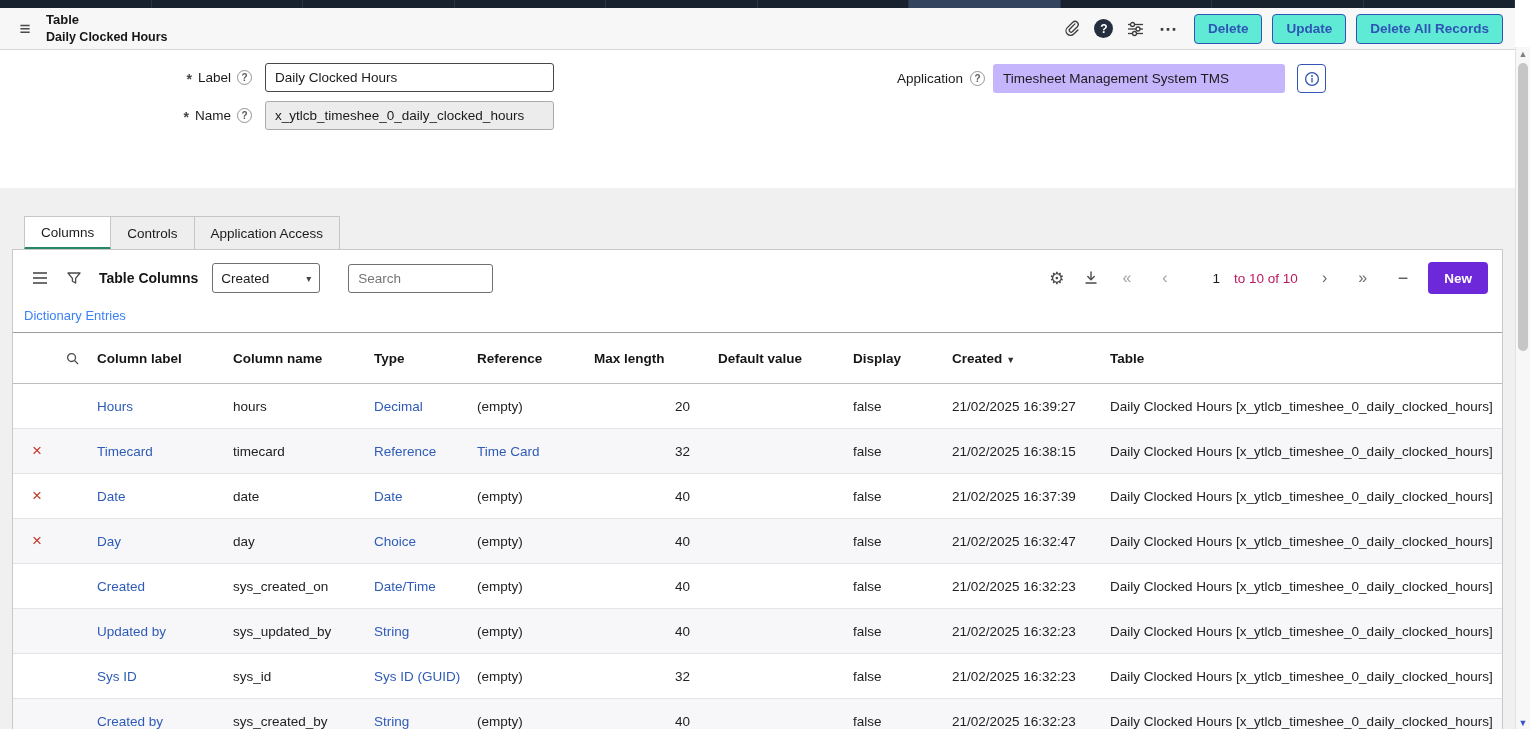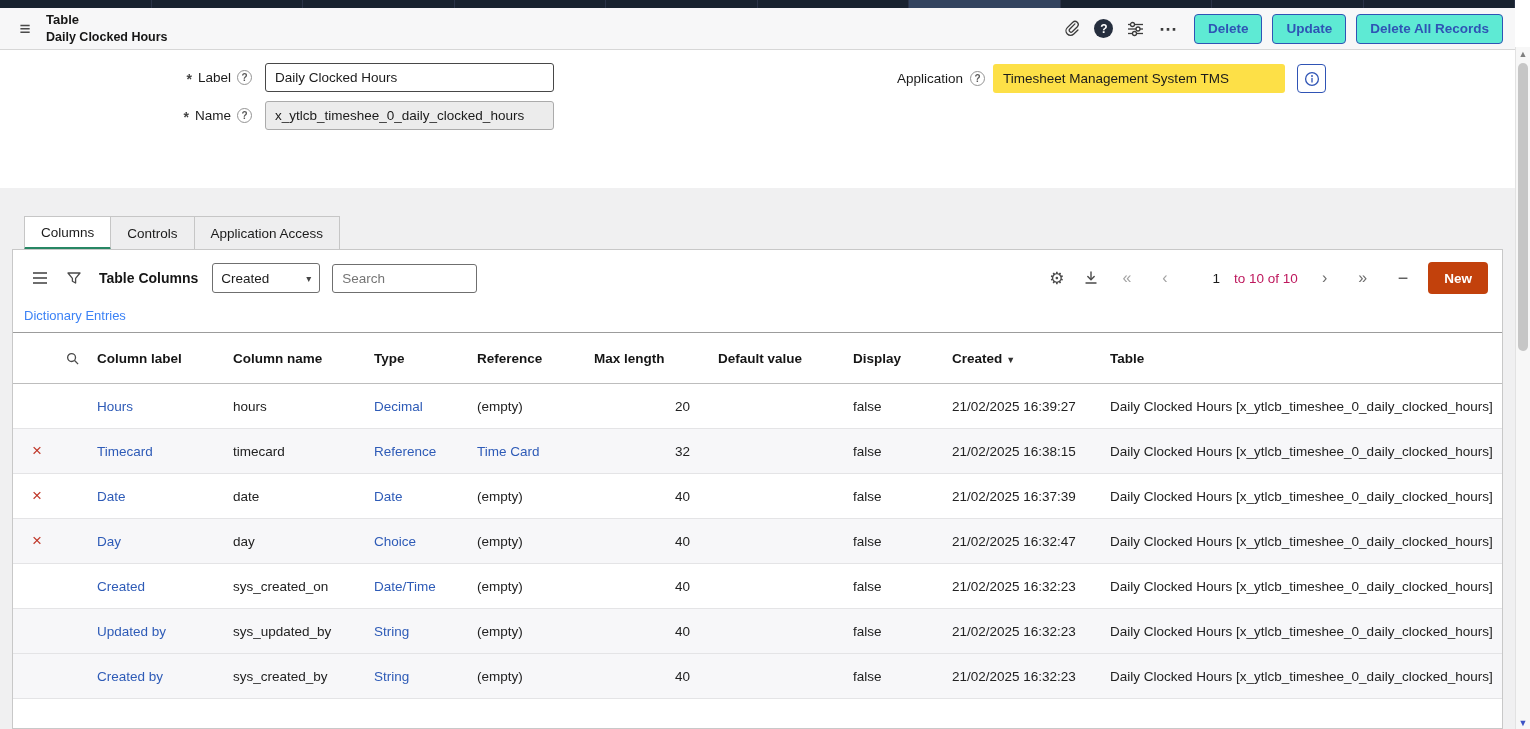--- a/index.html
+++ b/index.html
@@ -29,47 +29,47 @@
   .frow { position: absolute; display: flex; align-items: center; }
   .label-row { top: 13px; left: 0; }
   .name-row  { top: 51px; left: 0; }
   .flabel { width: 252px; display: flex; justify-content: flex-end; align-items: center; gap: 6px; font-size: 13.5px; color: #1b1b1b; }
   .req { color: #444; font-weight: bold; font-size: 14px; position: relative; top: 1px; }
   .qmark { width: 15px; height: 15px; border-radius: 50%; border: 1px solid #949494; background: #fff; color: #5a5a5a; font-size: 10px; font-weight: bold; display: inline-flex; align-items: center; justify-content: center; flex: 0 0 auto; cursor: pointer; }
   .finput { margin-left: 13px; width: 289px; height: 29px; border: 1px solid #474747; border-radius: 3px; padding: 0 9px; font-size: 13.5px; color: #1b1b1b; font-family: inherit; }
   .finput.readonly { background: #ececec; border-color: #ababab; }
   .app-row { top: 14px; left: 897px; position: absolute; display: flex; align-items: center; }
   .app-label { font-size: 13.5px; color: #1b1b1b; margin-right: 7px; }
-  .app-field { width: 292px; height: 29px; background: #fde047; border-radius: 3px; display: flex; align-items: center; padding: 0 10px; font-size: 13.5px; color: #1b1b1b; margin-left: 8px; }
+  .app-field { width: 292px; height: 29px; background: #c4b5fd; border-radius: 3px; display: flex; align-items: center; padding: 0 10px; font-size: 13.5px; color: #1b1b1b; margin-left: 8px; }
   .info-btn { width: 29px; height: 29px; border: 1px solid #2f54b5; border-radius: 4px; background: #fff; display: flex; align-items: center; justify-content: center; margin-left: 12px; cursor: pointer; }
 
   
   .content { flex: 1; background: #f0f0f1; padding-top: 28px; display: flex; flex-direction: column; min-height: 0; }
   .tabs { display: flex; margin-left: 24px; }
   .tab { height: 34px; padding: 0 16px; display: flex; align-items: center; font-size: 13.5px; color: #1b1b1b; background: #eeeeef; border: 1px solid #c6c6c6; border-left-width: 0; cursor: pointer; }
   .tab:first-child { border-left-width: 1px; }
   .tab.active { background: #fff; border-bottom: 3px solid #278764; }
 
   .panel { background: #fff; border: 1px solid #c8c8c8; margin: -1px 12px 0 12px; flex: 1; display: flex; flex-direction: column; min-height: 0; }
 
   
   .toolbar { display: flex; align-items: center; padding: 12px 14px; gap: 8px; flex: 0 0 auto; }
   .ticon { width: 26px; height: 26px; display: flex; align-items: center; justify-content: center; color: #4a4a4a; cursor: pointer; font-size: 17px; }
   .list-title { font-size: 14px; font-weight: bold; color: #161616; margin: 0 6px 0 4px; white-space: nowrap; }
   .dropdown { width: 108px; height: 30px; border: 1px solid #6f6f6f; border-radius: 3px; display: flex; align-items: center; justify-content: space-between; padding: 0 8px; font-size: 13.5px; color: #1b1b1b; background: #fff; cursor: pointer; }
   .dd-caret { font-size: 10px; color: #444; }
-  .search { width: 145px; height: 29px; border: 1px solid #6f6f6f; border-radius: 3px; padding: 0 9px; font-size: 13.5px; font-family: inherit; margin-left: 4px; }
+  .search { width: 145px; height: 29px; border: 1px solid #6f6f6f; border-radius: 3px; padding: 0 9px; font-size: 13.5px; font-family: inherit; margin-left: 20px; }
   .toolbar-spacer { flex: 1; }
   .pchev { width: 30px; height: 28px; display: flex; align-items: center; justify-content: center; font-size: 16px; cursor: pointer; }
   .pchev.dis { color: #a3a3a3; }
   .pchev.en { color: #6e6e6e; }
   .pcur { min-width: 38px; text-align: right; font-size: 13.5px; color: #1b1b1b; padding-right: 6px; cursor: text; }
   .prange { font-size: 13.5px; color: #be185d; margin-right: 4px; white-space: nowrap; }
   .collapse { font-size: 18px; color: #4a4a4a; margin: 0 12px; cursor: pointer; }
-  .new-btn { height: 32px; padding: 0 16px; background: #c2410c; color: #fff; border: none; border-radius: 4px; font-size: 13.5px; font-weight: bold; cursor: pointer; font-family: inherit; }
+  .new-btn { height: 32px; padding: 0 16px; background: #6d28d9; color: #fff; border: none; border-radius: 4px; font-size: 13.5px; font-weight: bold; cursor: pointer; font-family: inherit; }
 
   .caption { font-size: 13px; color: #3b82f6; padding: 2px 0 9px 11px; flex: 0 0 auto; }
 
   
   table { border-collapse: collapse; table-layout: fixed; width: 100%; font-size: 13.5px; color: #222; }
   thead th { height: 51px; text-align: left; font-weight: bold; color: #161616; border-top: 1px solid #9c9c9c; border-bottom: 1px solid #bdbdbd; vertical-align: middle; }
   tbody td { height: 45px; border-bottom: 1px solid #e4e4e6; vertical-align: middle; overflow: hidden; white-space: nowrap; }
   tr.alt { background: #f7f7f9; }
   .link { color: #2e5bb7; text-decoration: none; cursor: pointer; }
   .xdel { color: #c0392b; font-size: 17px; cursor: pointer; }
@@ -320,20 +320,32 @@
                 <td><a class="link">Updated by</a></td>
                 <td>sys_updated_by</td>
                 <td><a class="link">String</a></td>
                 <td><span>(empty)</span></td>
                 <td class="num">40</td>
                 <td></td>
                 <td>false</td>
                 <td>21/02/2025 16:32:23</td>
                 <td>Daily Clocked Hours [x_ytlcb_timeshee_0_daily_clocked_hours]</td>
               </tr>
+              <tr>
+                <td class="c-del"></td>
+                <td><a class="link">Sys ID</a></td>
+                <td>sys_id</td>
+                <td><a class="link">Sys ID (GUID)</a></td>
+                <td><span>(empty)</span></td>
+                <td class="num">32</td>
+                <td></td>
+                <td>false</td>
+                <td>21/02/2025 16:32:23</td>
+                <td>Daily Clocked Hours [x_ytlcb_timeshee_0_daily_clocked_hours]</td>
+              </tr>
               <tr class="alt">
                 <td class="c-del"></td>
                 <td><a class="link">Created by</a></td>
                 <td>sys_created_by</td>
                 <td><a class="link">String</a></td>
                 <td><span>(empty)</span></td>
                 <td class="num">40</td>
                 <td></td>
                 <td>false</td>
                 <td>21/02/2025 16:32:23</td>

